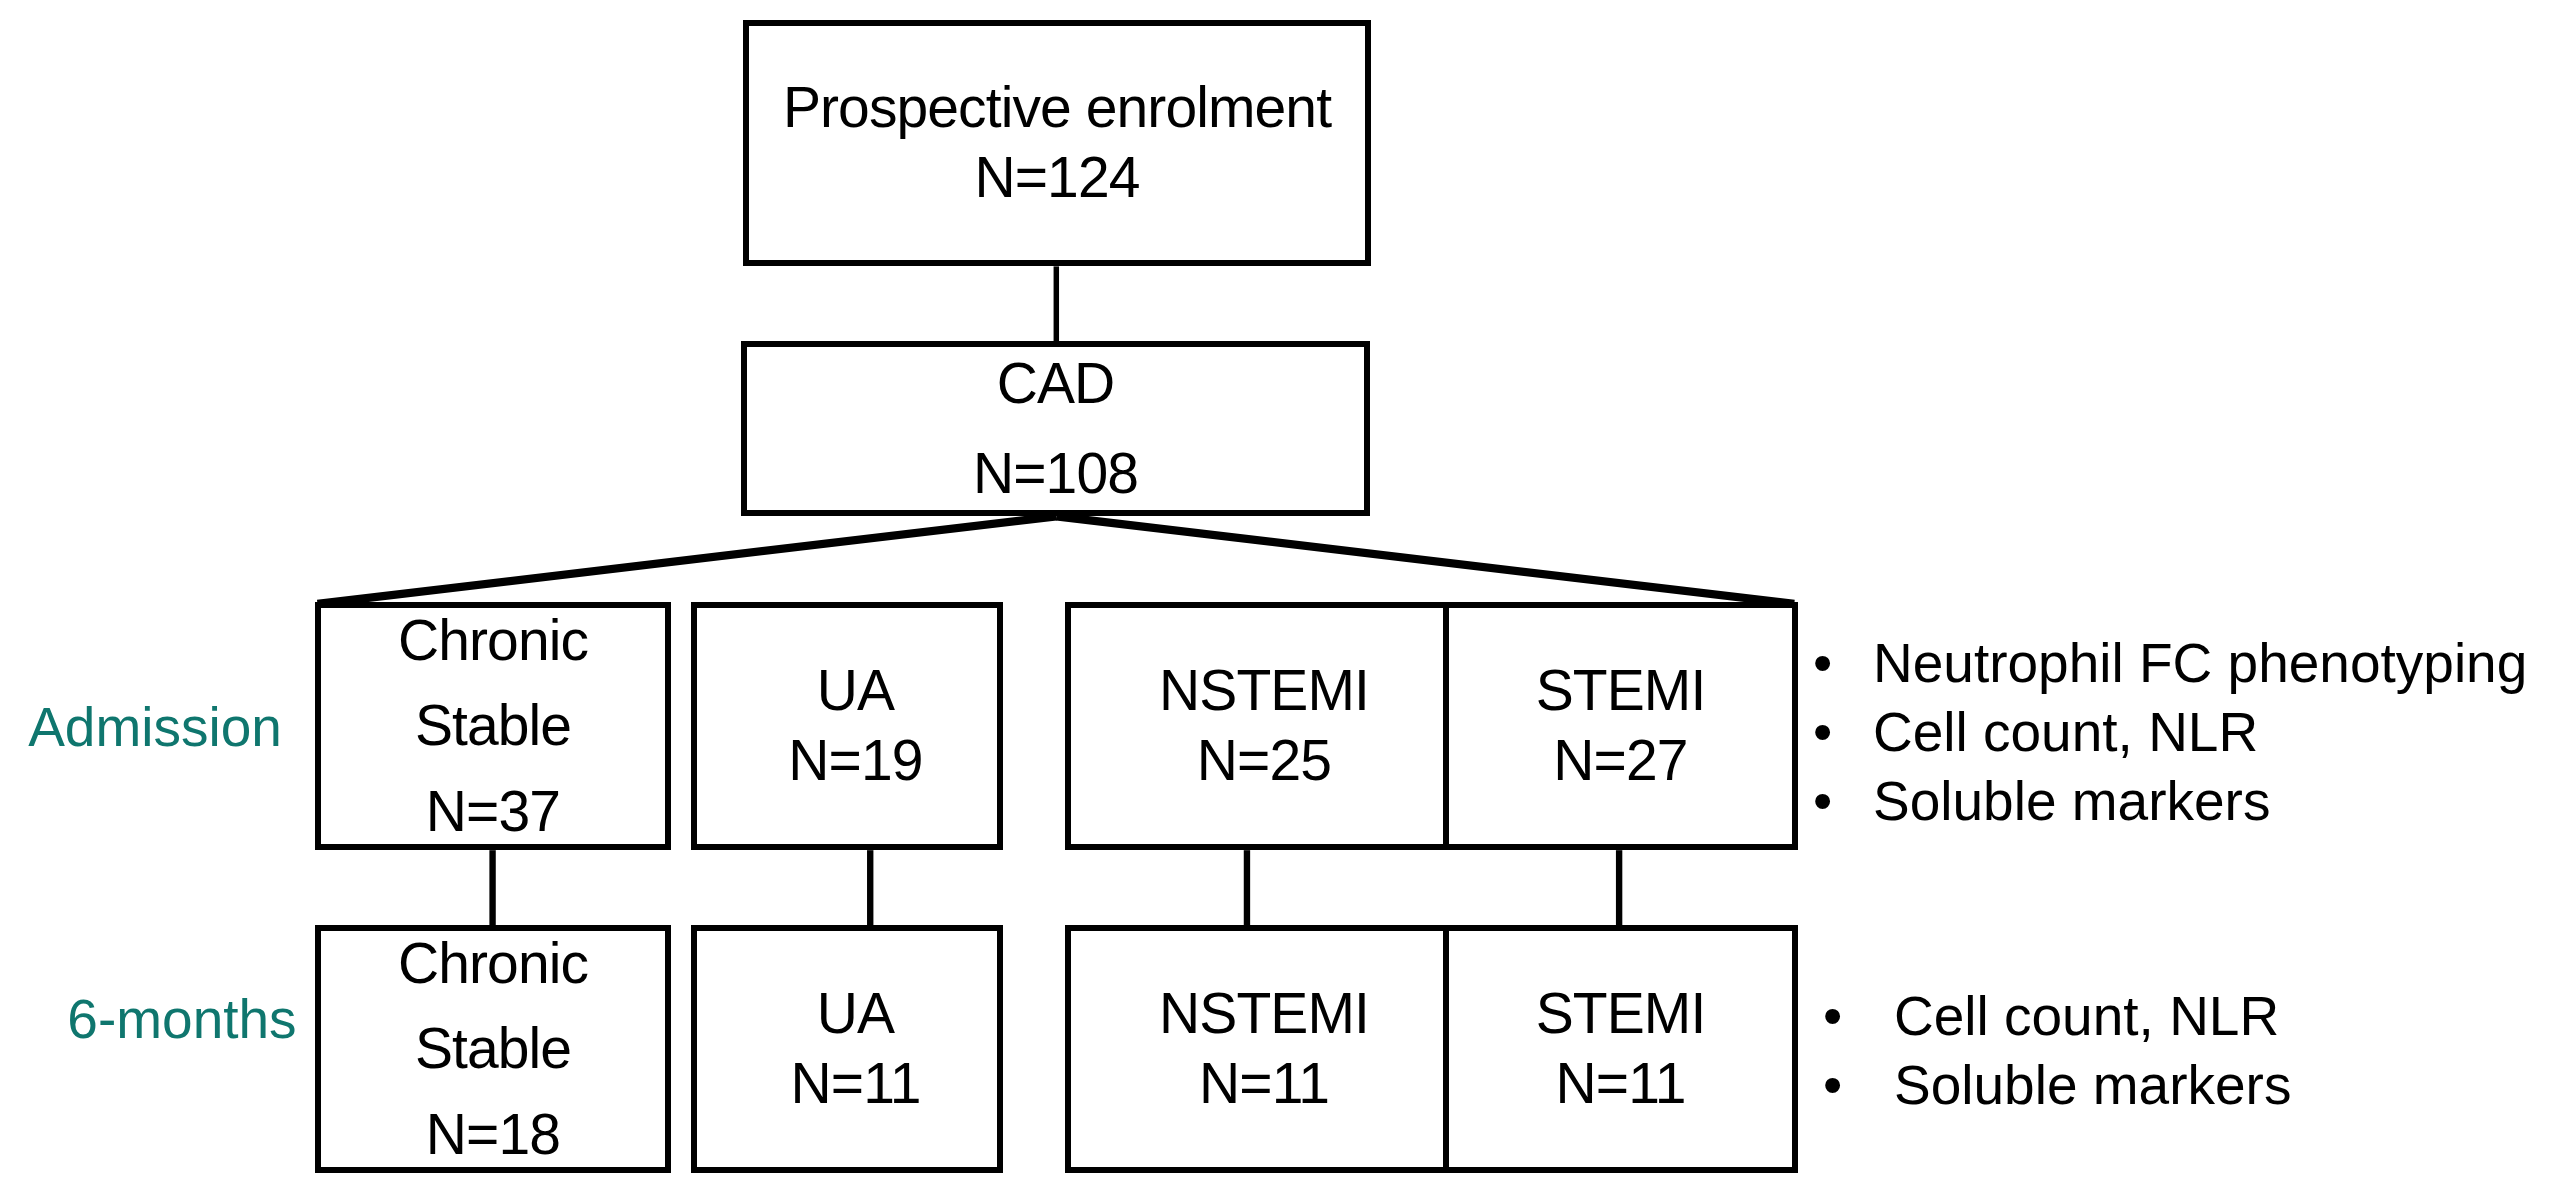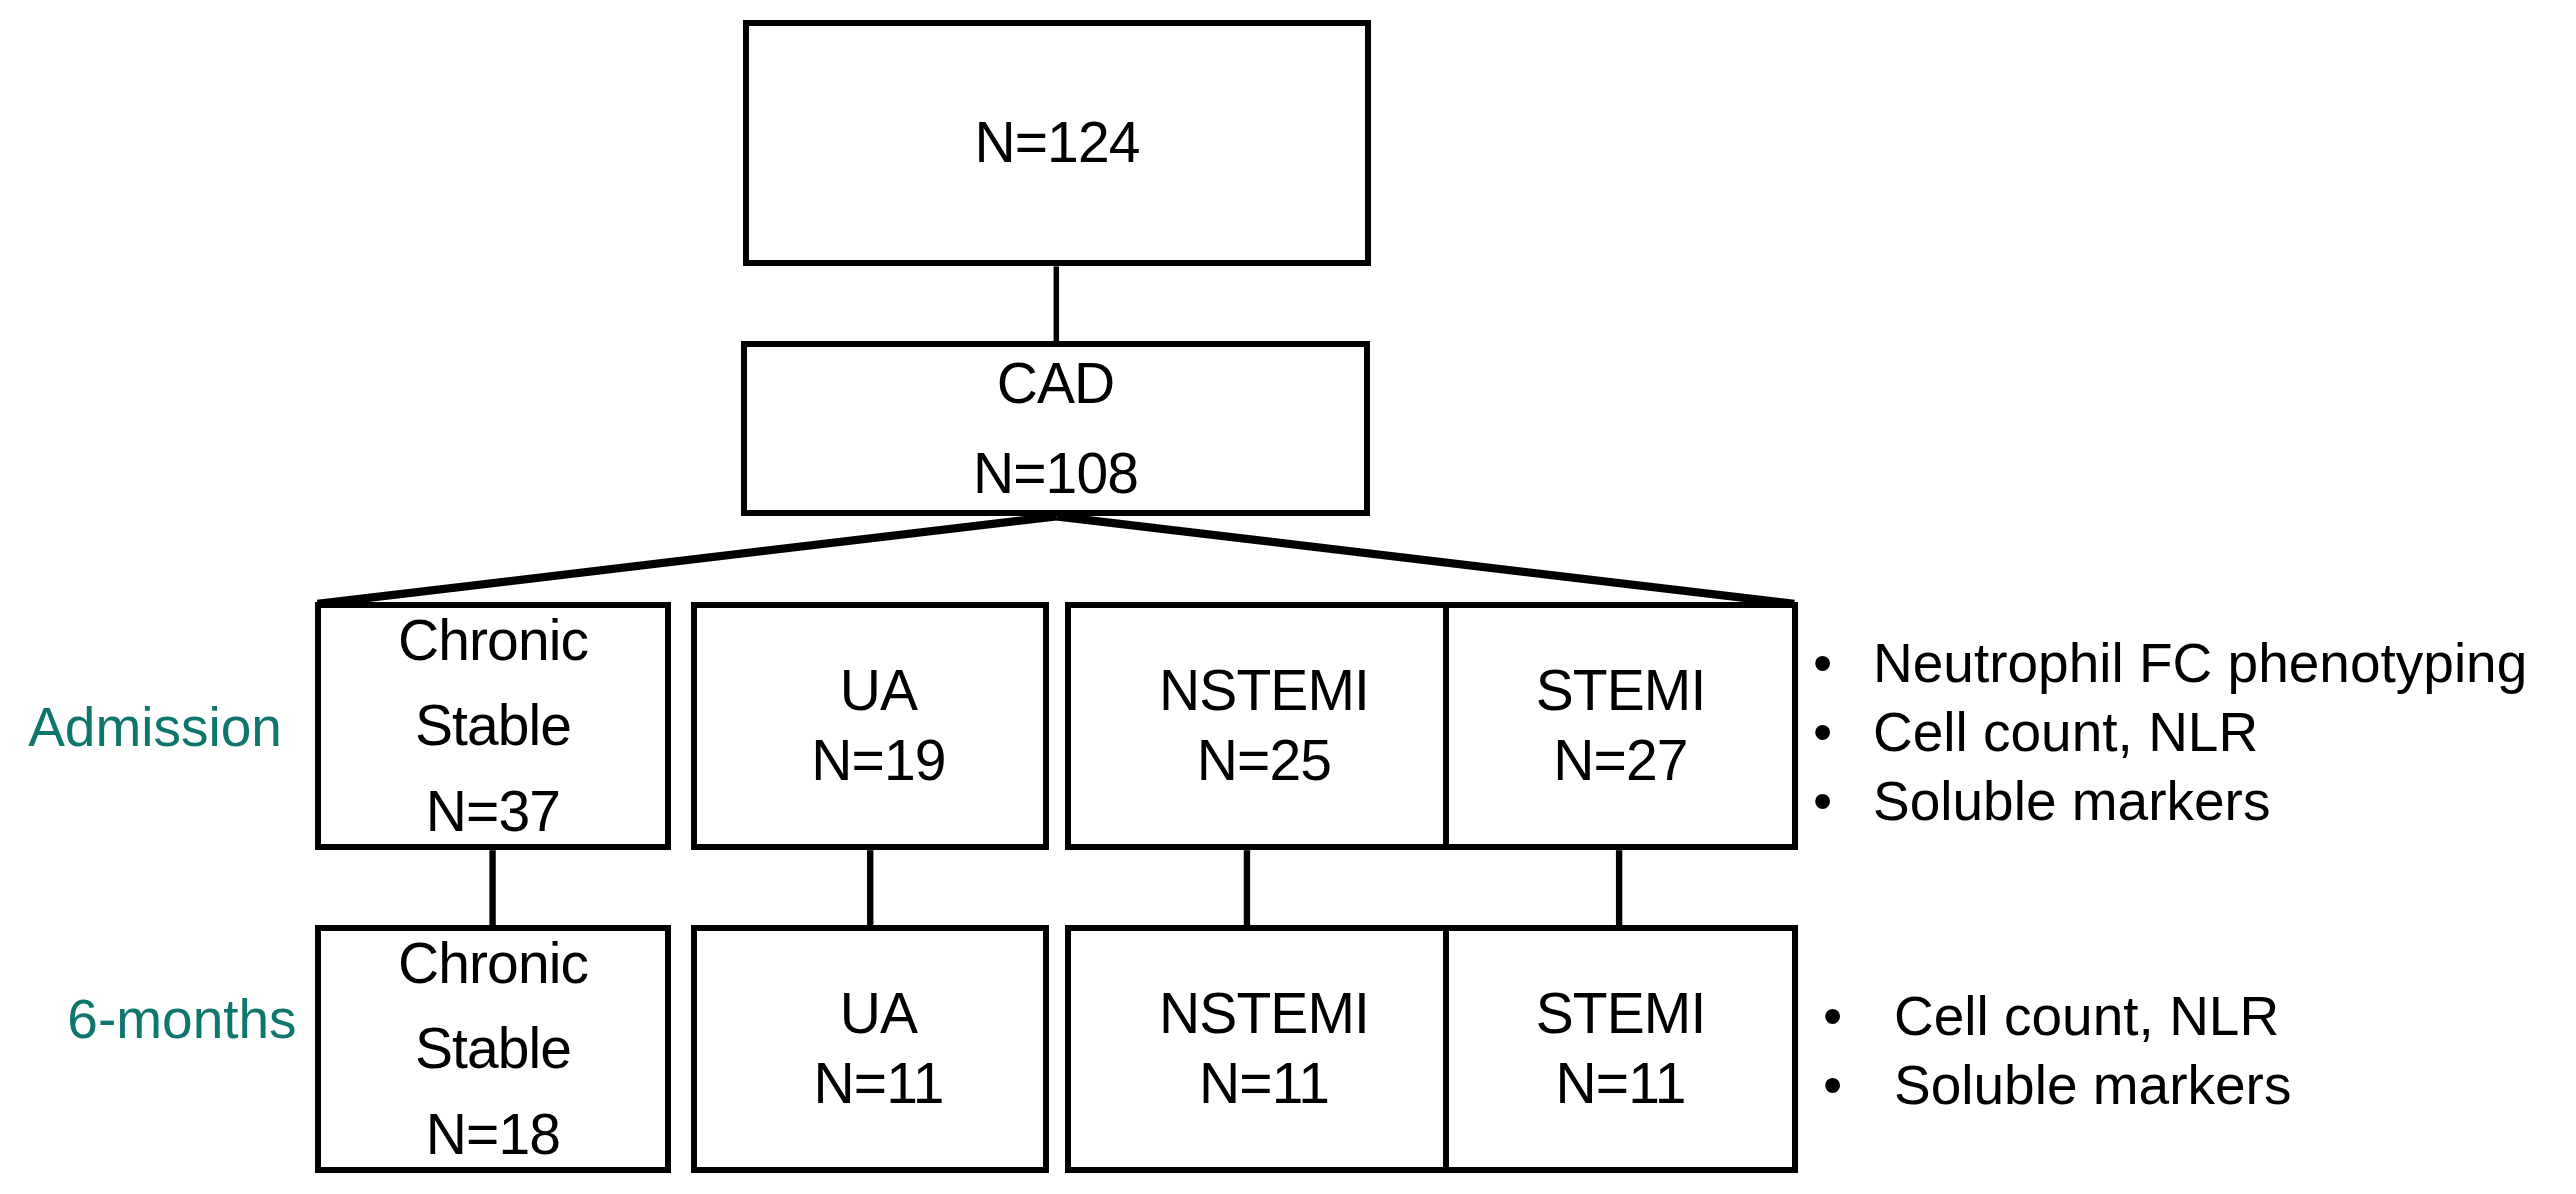--- a/index.html
+++ b/index.html
@@ -68,21 +68,21 @@
   
   .row-admission {
     top: 602px; height: 248px;
   }
   
   .row-followup {
     top: 925px; height: 248px;
   }
 
   .col-1 { left: 315px;  width: 356px; gap: 16px; }
-  .col-2 { left: 691px;  width: 358px; padding-left: 17px; }
+  .col-2 { left: 691px;  width: 312px; padding-left: 17px; }
   .col-3 { left: 1065px; width: 398px; }
   .col-4 { left: 1443px; width: 355px; }
 
   
   .stage-label {
     position: absolute;
     font-family: "Liberation Sans", sans-serif;
     font-size: 55px;
     line-height: 1.25;
     color: #0f766e;
@@ -142,20 +142,21 @@
     <line class="conn-diag" x1="1158" y1="566" x2="348" y2="662"></line>
     <line class="conn-diag" x1="1158" y1="566" x2="1967" y2="662"></line>
 
     <line class="conn-mid" x1="540" y1="932" x2="540" y2="1016"></line>
     <line class="conn-mid" x1="954" y1="932" x2="954" y2="1016"></line>
     <line class="conn-mid" x1="1367" y1="932" x2="1367" y2="1016"></line>
     <line class="conn-mid" x1="1775" y1="932" x2="1775" y2="1016"></line>
   </svg>
 
   <div class="fbox" id="box-enrolment">
+    <span class="ln">Prospective enrolment</span>
     <span class="ln">N=124</span>
   </div>
 
   <div class="fbox" id="box-cad">
     <span class="ln">CAD</span>
     <span class="ln">N=108</span>
   </div>
 
   <div class="stage-label" id="label-admission">
     <span class="ln">Admission</span>

